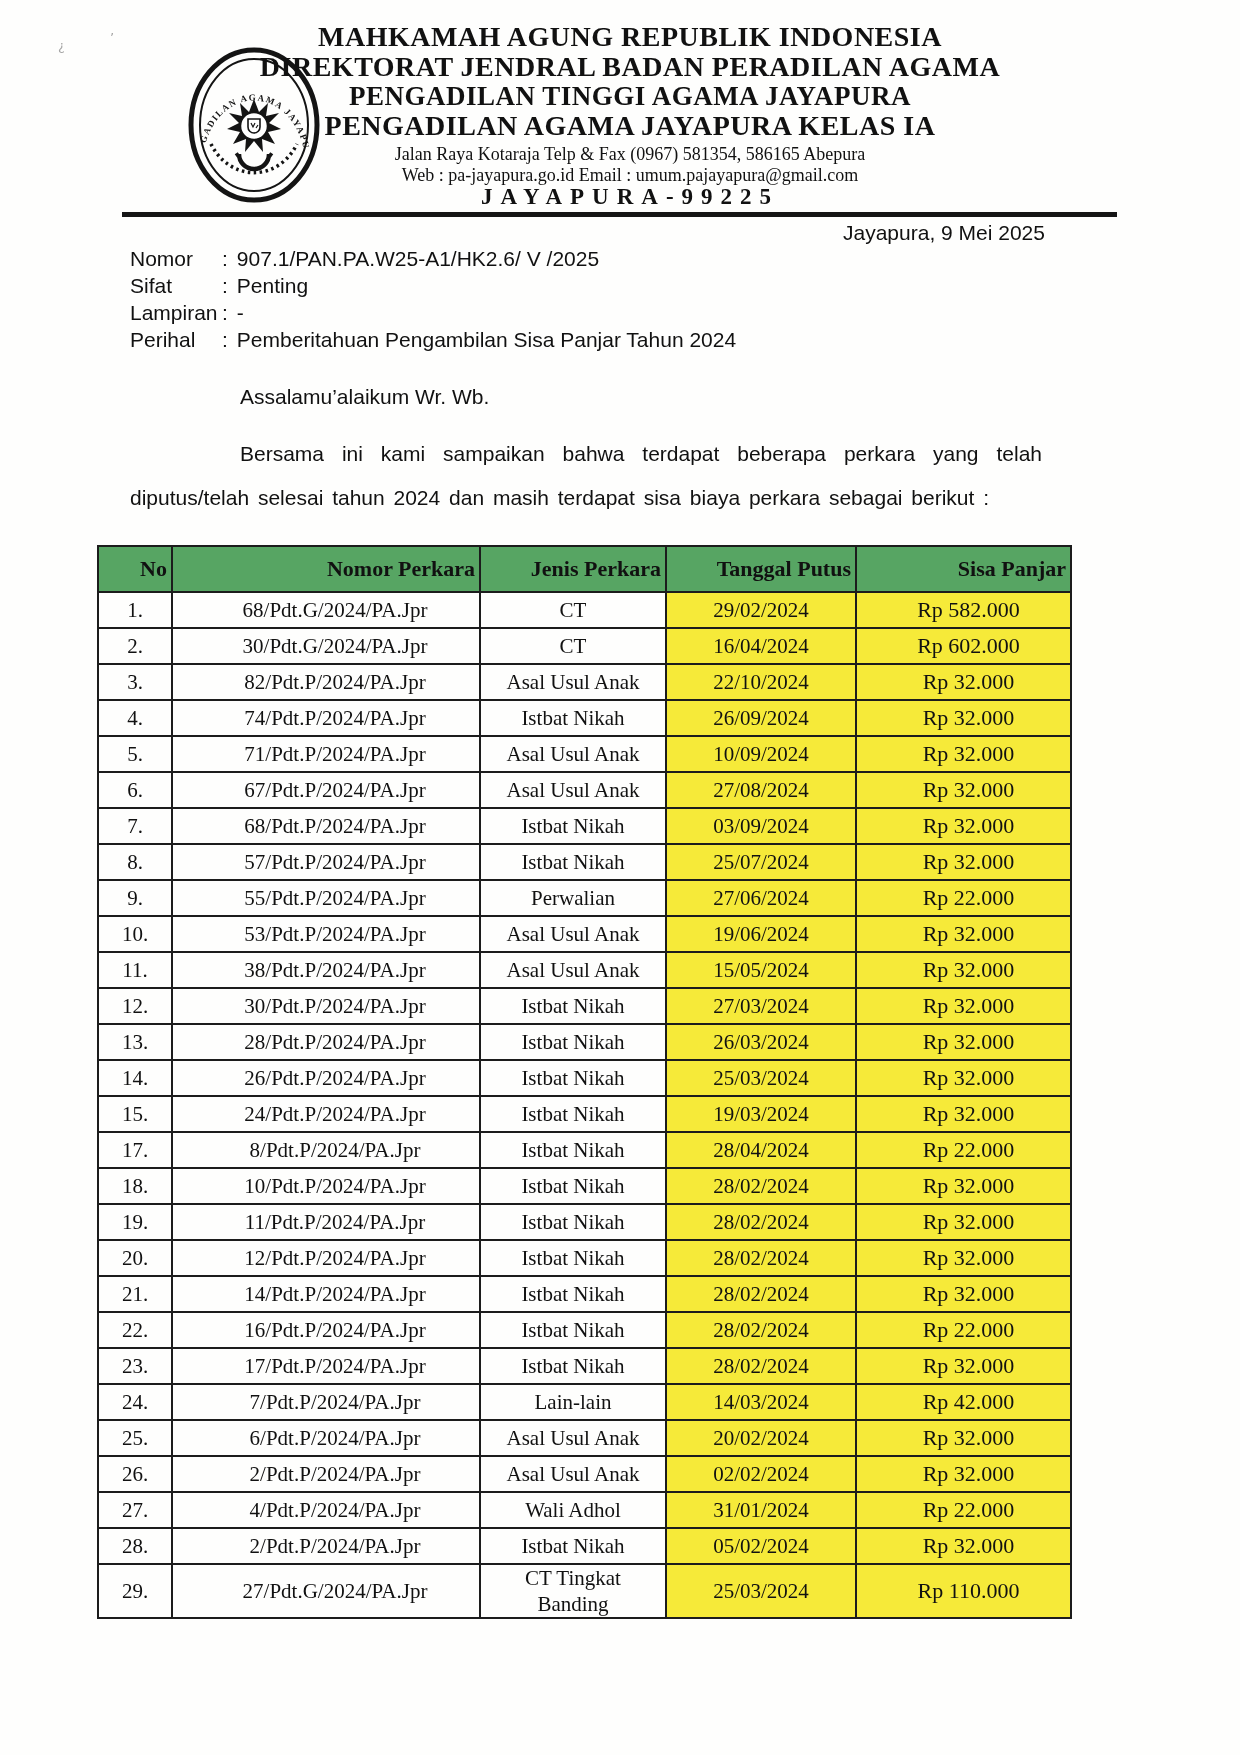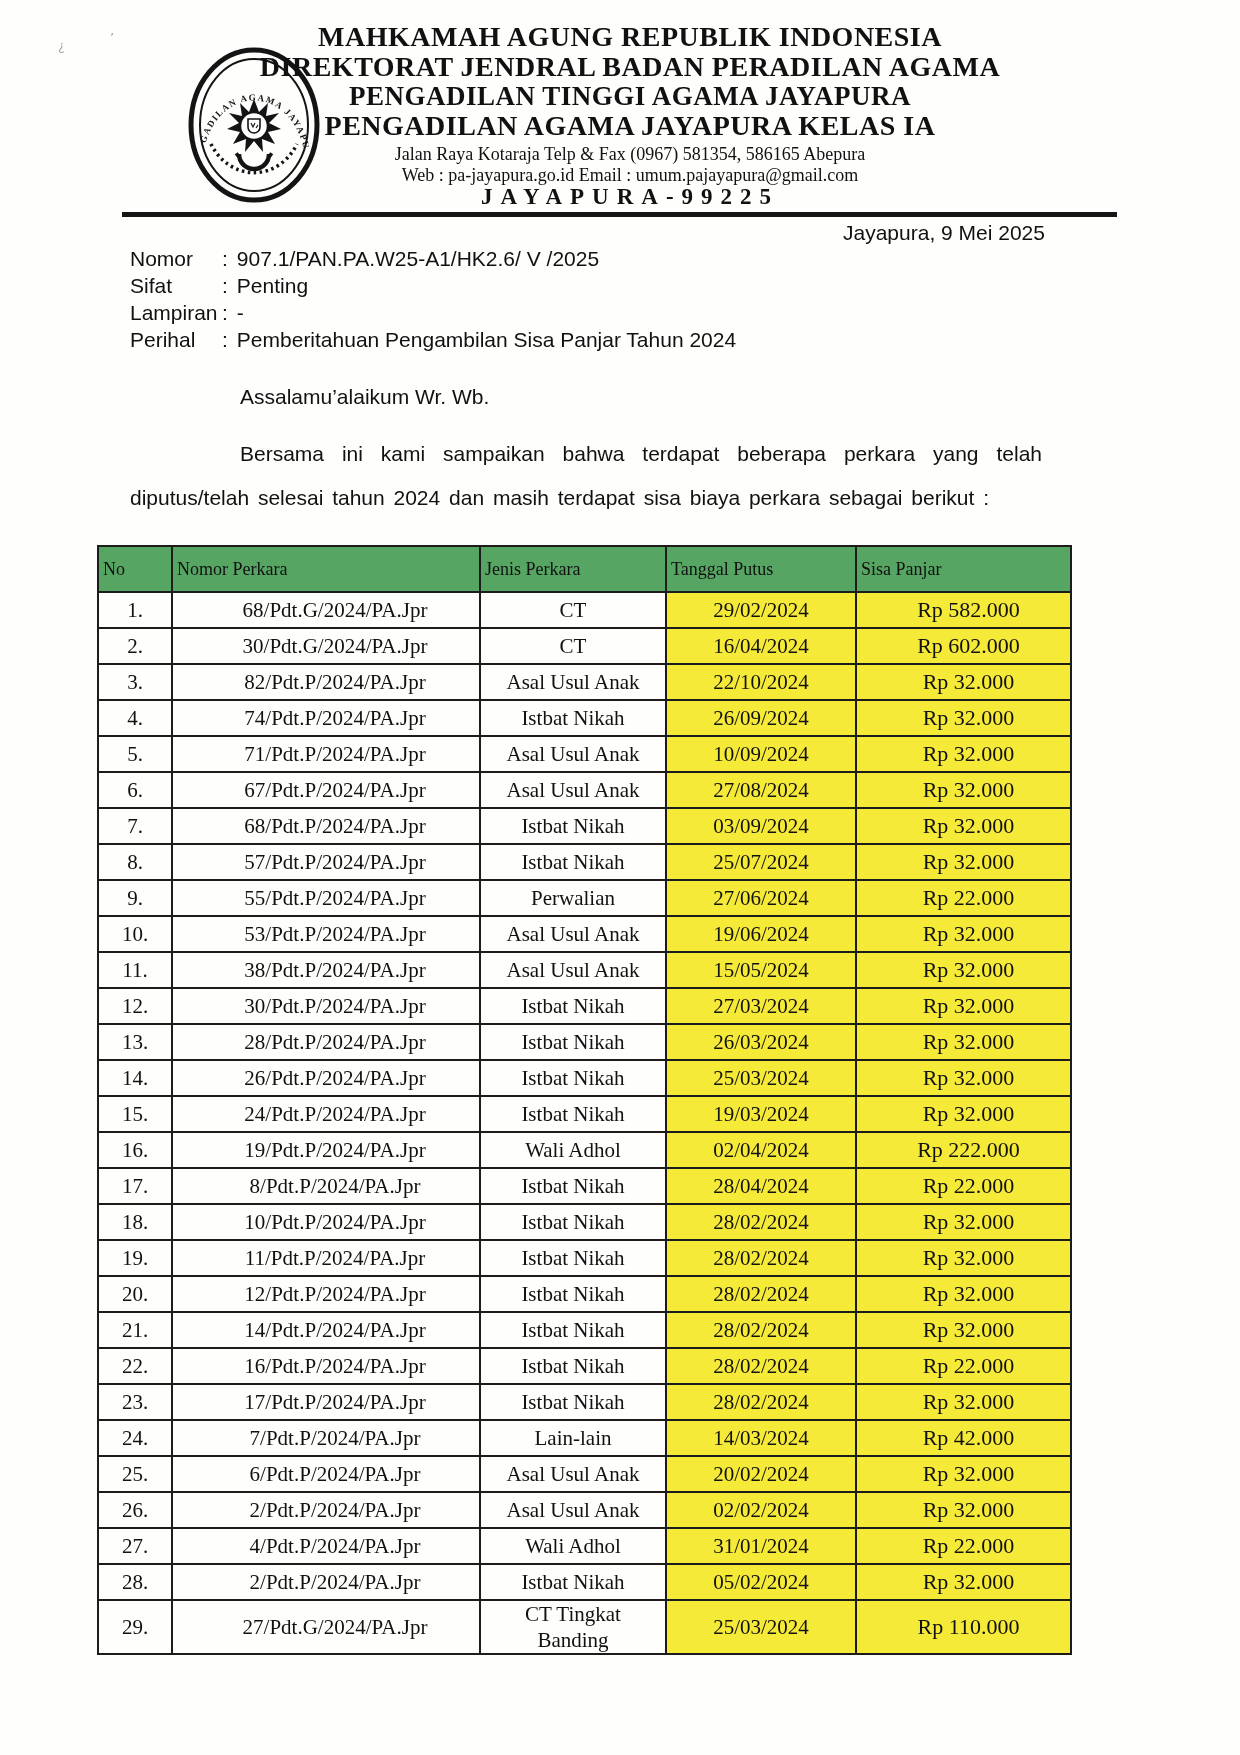--- a/index.html
+++ b/index.html
@@ -44,21 +44,21 @@
     position:absolute;left:97px;top:545px;width:973px;
     border-collapse:collapse;table-layout:fixed;
     font-size:21px;
   }
   .case-table th,.case-table td{
     border:2px solid var(--table_border,#1c1c1c);
     padding:0 4px;overflow:hidden;
   }
   .case-table thead th{
     background:var(--header_green,#57a563);
-    height:44px;font-weight:normal;font-size:18px;text-align:left;
+    height:44px;font-weight:bold;font-size:22px;text-align:right;
   }
   .case-table td{height:34px;text-align:center;}
   .col-no{text-align:center;}
   .col-nomor{text-align:left;padding-left:22px !important;}
   .col-jenis{white-space:pre-line;line-height:26px;}
   .yellow{background:var(--cell_yellow,#f6ea39);}
   .col-sisa{text-align:left;padding-left:14px !important;font-size:22px;margin-left:29px;}
 </style>
 </head>
 <body>
@@ -259,27 +259,20 @@
   </tr>
 
   <tr>
     <td class="col-no">15.</td>
     <td class="col-nomor">24/Pdt.P/2024/PA.Jpr</td>
     <td class="col-jenis">Istbat Nikah</td>
     <td class="col-tanggal yellow">19/03/2024</td>
     <td class="col-sisa yellow">Rp 32.000</td>
   </tr>
 
-  <tr>
-    <td class="col-no">16.</td>
-    <td class="col-nomor">19/Pdt.P/2024/PA.Jpr</td>
-    <td class="col-jenis">Wali Adhol</td>
-    <td class="col-tanggal yellow">02/04/2024</td>
-    <td class="col-sisa yellow">Rp 222.000</td>
-  </tr>
 
   <tr>
     <td class="col-no">17.</td>
     <td class="col-nomor">8/Pdt.P/2024/PA.Jpr</td>
     <td class="col-jenis">Istbat Nikah</td>
     <td class="col-tanggal yellow">28/04/2024</td>
     <td class="col-sisa yellow">Rp 22.000</td>
   </tr>
 
   <tr>

